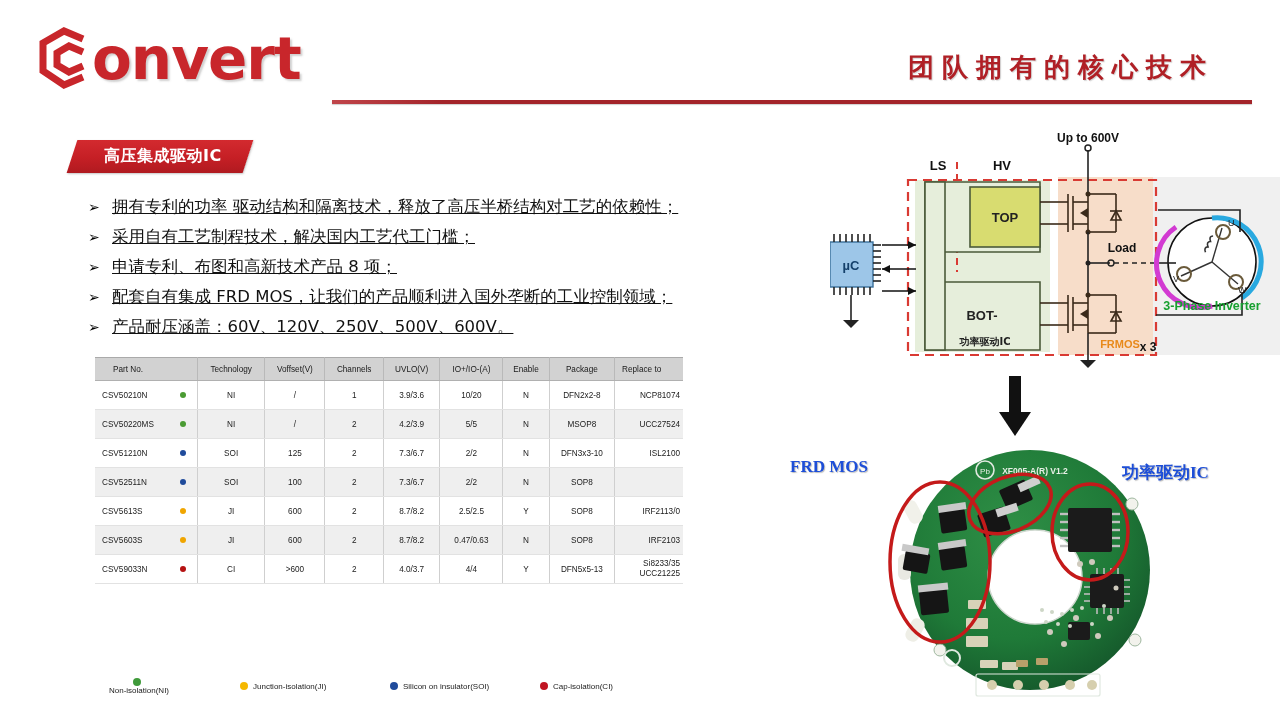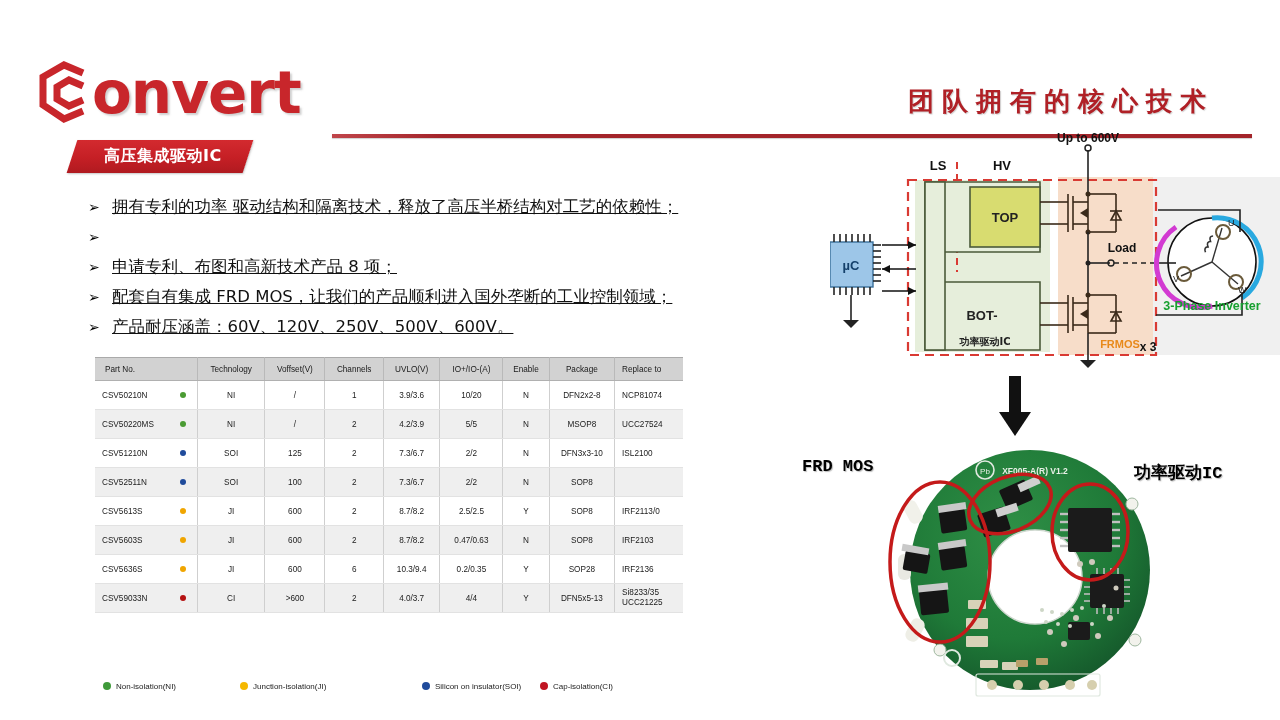--- a/index.html
+++ b/index.html
@@ -13,21 +13,21 @@
     position: relative;
     overflow: hidden;
     font-family: "Liberation Sans", "DejaVu Sans", sans-serif;
     color: #000;
   }
 
   
   #header-band {
     position: absolute;
     left: 0; top: 0;
-    width: 1280px; height: 118px; margin-top: 34px;
+    width: 1280px; height: 118px;
   }
   #logo-wrap {
     position: absolute;
     left: 36px; top: 26px;
     display: flex;
     align-items: center;
     height: 66px;
   }
   #logo-mark {
     width: 62px; height: 64px;
@@ -122,31 +122,31 @@
   #spec-table th {
     background: #d2d2d2;
     font-weight: normal;
     height: 22px;
     text-align: center;
     border-right: 1px solid #b9b9b9;
     border-bottom: 1px solid #b0b0b0;
     padding: 0 4px;
     font-size: 8.2px;
   }
-  #spec-table th:first-child { text-align: left; padding-left: 10px; }
+  #spec-table th:first-child { text-align: left; padding-left: 18px; }
   #spec-table th:last-child { border-right: none; text-align: left; padding-left: 7px;}
   #spec-table td {
     height: 28px;
     text-align: center;
     border-right: 1px solid #cfcfcf;
     border-bottom: 1px solid #e2e2e2;
     padding: 0 3px;
     white-space: nowrap;
   }
-  #spec-table td:last-child { border-right: none; text-align: left; padding-left: 7px; }
+  #spec-table td:last-child { border-right: none; text-align: right; padding-left: 7px; }
   #spec-table tbody tr:nth-child(even) td { background: #efefef; }
   #spec-table tbody tr:nth-child(odd) td { background: #ffffff; }
   .cell-part {
     text-align: left !important;
     padding-left: 7px !important;
     position: relative;
   }
   .part-inner { display: flex; align-items: center; justify-content: space-between; padding-right: 8px;}
   .tech-dot {
     width: 6px; height: 6px;
@@ -192,25 +192,24 @@
   
   #pcb-photo {
     position: absolute;
     left: 780px; top: 422px;
     width: 500px; height: 298px;
   }
   .pcb-label {
     position: absolute;
     font-size: 17px;
     font-weight: bold;
-    color: #000000;
-    font-family: Liberation Mono, monospace;
+    color: #1d4ed8;
+    font-family: Liberation Serif, serif;
     text-shadow: 1px 1px 1px rgba(120,120,120,0.5);
     white-space: nowrap;
-    margin-left: 12px;
   }
   #pcb-label-frd { left: 790px; top: 457px; }
   #pcb-label-ic  { left: 1122px; top: 461px; }
 </style>
 </head>
 <body>
 
 <div id="header-band">
 
   <div id="logo-wrap">
@@ -233,20 +232,21 @@
   <span id="section-badge-label">高压集成驱动IC</span>
 </div>
 
 <div id="bullet-list">
     <div class="bullet-row">
       <span class="bullet-arrow">➢</span>
       <span class="bullet-text">拥有专利的功率 驱动结构和隔离技术，释放了高压半桥结构对工艺的依赖性；</span>
     </div>
     <div class="bullet-row">
       <span class="bullet-arrow">➢</span>
+      <span class="bullet-text">采用自有工艺制程技术，解决国内工艺代工门槛；</span>
     </div>
     <div class="bullet-row">
       <span class="bullet-arrow">➢</span>
       <span class="bullet-text">申请专利、布图和高新技术产品 8 项；</span>
     </div>
     <div class="bullet-row">
       <span class="bullet-arrow">➢</span>
       <span class="bullet-text">配套自有集成 FRD MOS，让我们的产品顺利进入国外垄断的工业控制领域；</span>
     </div>
     <div class="bullet-row">
@@ -362,62 +362,46 @@
         <td>2</td>
         <td>8.7/8.2</td>
         <td>0.47/0.63</td>
         <td>N</td>
         <td class="cell-pkg">SOP8</td>
         <td>IRF2103</td>
       </tr>
       <tr>
         <td class="cell-part">
           <span class="part-inner">
-            <span>CSV5636S</span>
-            <span class="tech-dot" style="background: rgb(240, 165, 0);"></span>
-          </span>
-        </td>
-        <td>JI</td>
-        <td>600</td>
-        <td>6</td>
-        <td>10.3/9.4</td>
-        <td>0.2/0.35</td>
-        <td>Y</td>
-        <td class="cell-pkg">SOP28</td>
-        <td>IRF2136</td>
-      </tr>
-      <tr>
-        <td class="cell-part">
-          <span class="part-inner">
             <span>CSV59033N</span>
             <span class="tech-dot" style="background: rgb(181, 18, 18);"></span>
           </span>
         </td>
         <td>CI</td>
         <td>&gt;600</td>
         <td>2</td>
         <td>4.0/3.7</td>
         <td>4/4</td>
         <td>Y</td>
         <td class="cell-pkg">DFN5x5-13</td>
         <td class=" multi-line"><span>Si8233/35</span><br><span>UCC21225</span></td>
       </tr>
     </tbody>
 </table>
 
 <div id="legend" style="position: absolute; height: 14px;">
-    <div class="legend-item" style="position: absolute; left: 3px;">
+    <div class="legend-item" style="position: absolute; left: 9px; flex-direction: column;">
       <span class="legend-dot" style="background: rgb(63, 154, 58);"></span>
       <span>Non-isolation(NI)</span>
     </div>
     <div class="legend-item" style="position: absolute; left: 140px;">
       <span class="legend-dot" style="background: rgb(245, 184, 0);"></span>
       <span>Junction-isolation(JI)</span>
     </div>
-    <div class="legend-item" style="position: absolute; left: 290px; margin-left: 32px;">
+    <div class="legend-item" style="position: absolute; left: 290px;">
       <span class="legend-dot" style="background: rgb(31, 75, 155);"></span>
       <span>Silicon on insulator(SOI)</span>
     </div>
     <div class="legend-item" style="position: absolute; left: 440px;">
       <span class="legend-dot" style="background: rgb(192, 21, 34);"></span>
       <span>Cap-isolation(CI)</span>
     </div>
   </div>
 
 <div id="circuit-diagram">

